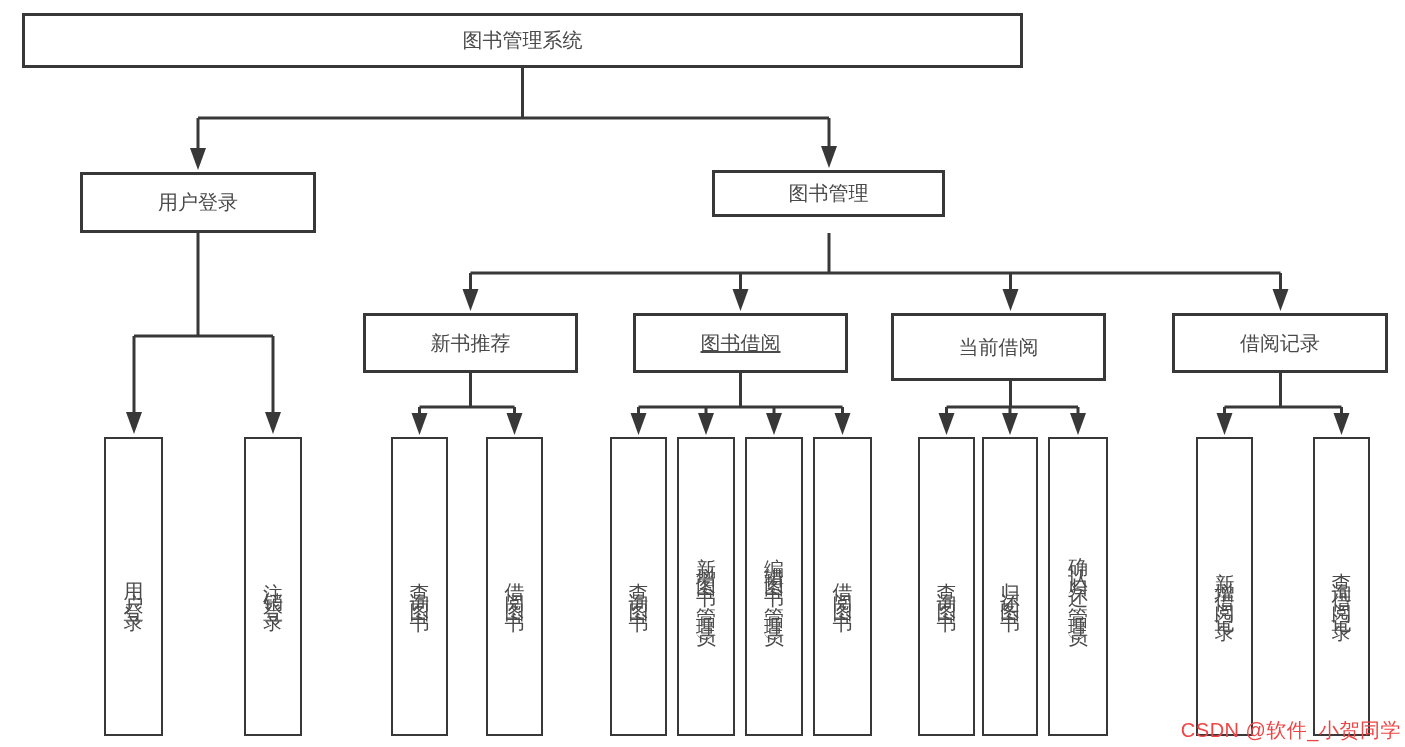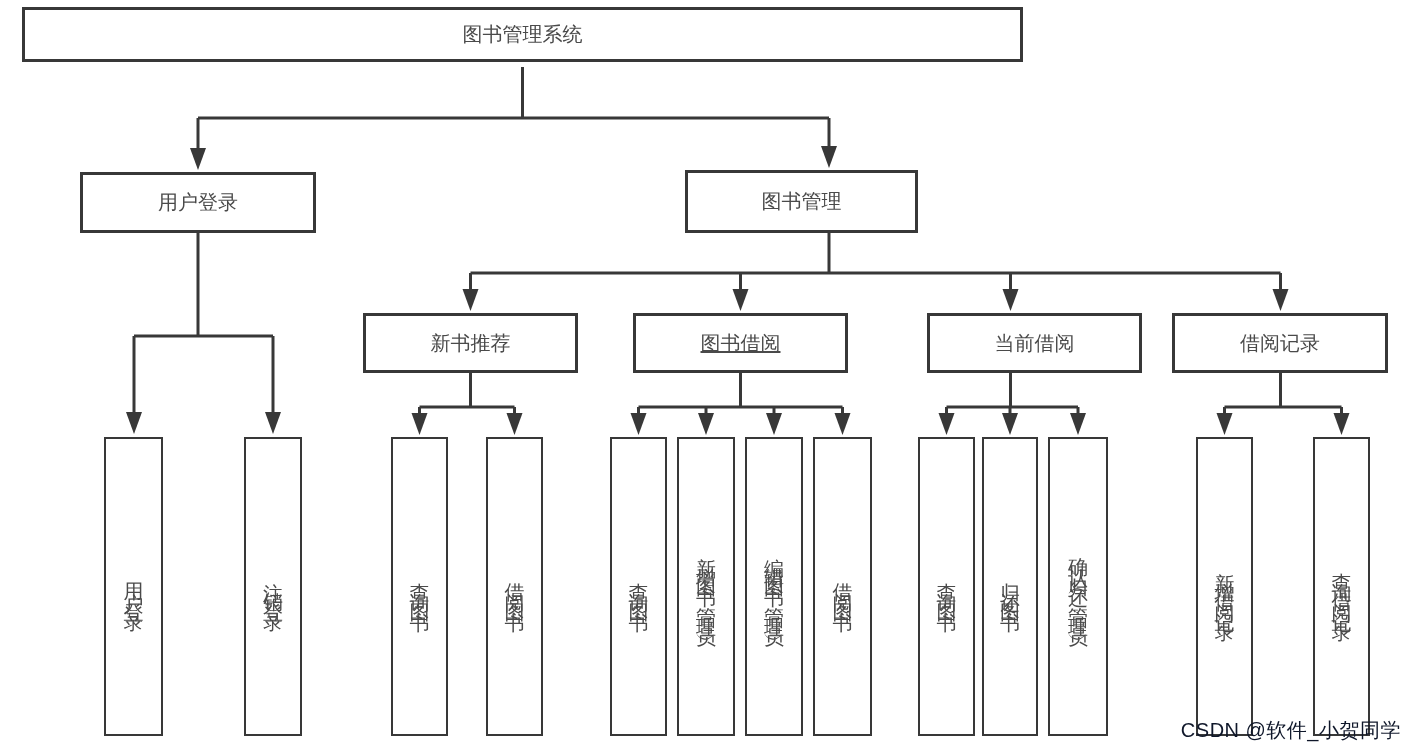--- a/index.html
+++ b/index.html
@@ -8,21 +8,21 @@
   .node {
     position:absolute; box-sizing:border-box; background:#ffffff;
     border:3px solid #383838; color:#4a4a4a; font-size:20px;
     display:flex; align-items:center; justify-content:center;
     z-index:2; white-space:nowrap;
   }
   .leaf { border-width:2px; }
   .vtxt { writing-mode:vertical-rl; text-orientation:mixed; letter-spacing:10px; line-height:1.05; }
   .watermark {
     position:absolute; right:4px; bottom:3px; z-index:5;
-    font-size:20px; color:#0f172a; letter-spacing:0.5px;
+    font-size:20px; color:#ef4444; letter-spacing:0.5px;
   }
 </style>
 </head>
 <body>
 
 <div class="stage">
 
   <svg class="connectors" width="1405" height="747" viewBox="0 0 1405 747">
     <path id="trunks" fill="none" stroke="#383838" stroke-width="3" d="M522.5,67 V118
              M198,118 H829
@@ -73,38 +73,38 @@
         <polygon points="1002,413 1018,413 1010,435" fill="#383838"></polygon>
         <line x1="1078" y1="407" x2="1078" y2="417" stroke="#383838" stroke-width="3"></line>
         <polygon points="1070,413 1086,413 1078,435" fill="#383838"></polygon>
         <line x1="1224.5" y1="407" x2="1224.5" y2="417" stroke="#383838" stroke-width="3"></line>
         <polygon points="1216.5,413 1232.5,413 1224.5,435" fill="#383838"></polygon>
         <line x1="1341.5" y1="407" x2="1341.5" y2="417" stroke="#383838" stroke-width="3"></line>
         <polygon points="1333.5,413 1349.5,413 1341.5,435" fill="#383838"></polygon>
       </g>
   </svg>
 
-  <div class="node" style="left:22px; top:7px; width:1001px; height:55px;">
+  <div class="node" style="left:22px; top:13px; width:1001px; height:55px;">
     <span>图书管理系统</span>
   </div>
 
   <div class="node" style="left:80px; top:172px; width:236px; height:61px;">
     <span>用户登录</span>
   </div>
-  <div class="node" style="left:685px; top:170px; width:233px; height:63px;">
+  <div class="node" style="left:712px; top:170px; width:233px; height:47px;">
     <span>图书管理</span>
   </div>
 
   <div class="node" style="left:363px; top:313px; width:215px; height:60px;font-family:Liberation Serif, serif;">
     <span>新书推荐</span>
   </div>
   <div class="node" style="left:633px; top:313px; width:215px; height:60px;text-decoration:underline;">
     <span>图书借阅</span>
   </div>
-  <div class="node" style="left:927px; top:313px; width:215px; height:60px;">
+  <div class="node" style="left:891px; top:313px; width:215px; height:68px;">
     <span>当前借阅</span>
   </div>
   <div class="node" style="left:1172px; top:313px; width:216px; height:60px;">
     <span>借阅记录</span>
   </div>
 
   <div class="node leaf" style="left:104px; top:437px; width:59px; height:299px;">
     <span class="vtxt">用户登录</span>
   </div>
   <div class="node leaf" style="left:244px; top:437px; width:58px; height:299px;">

